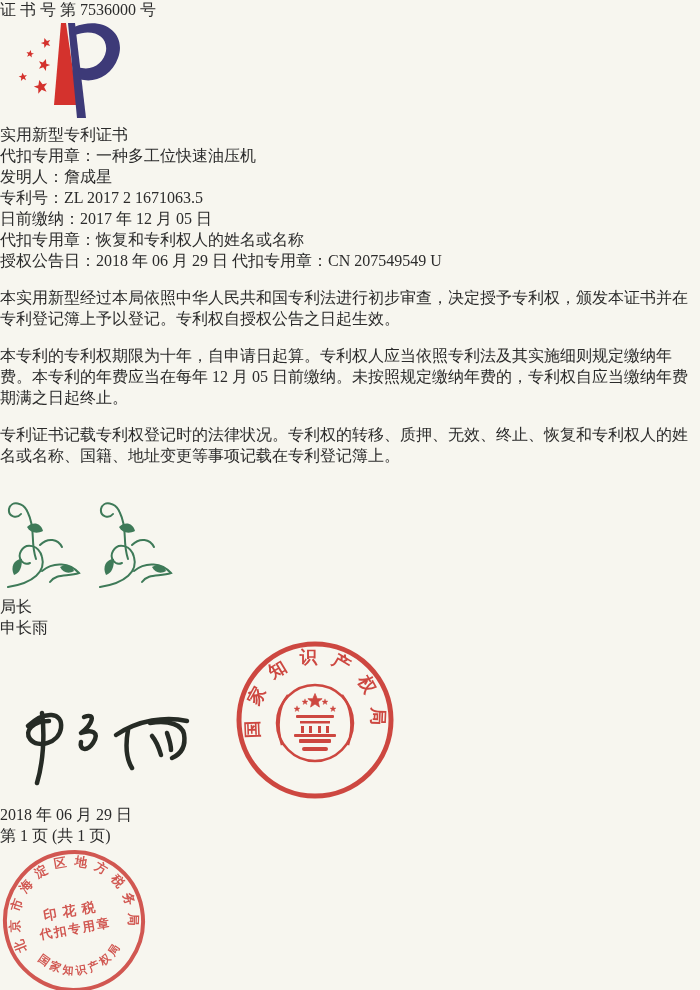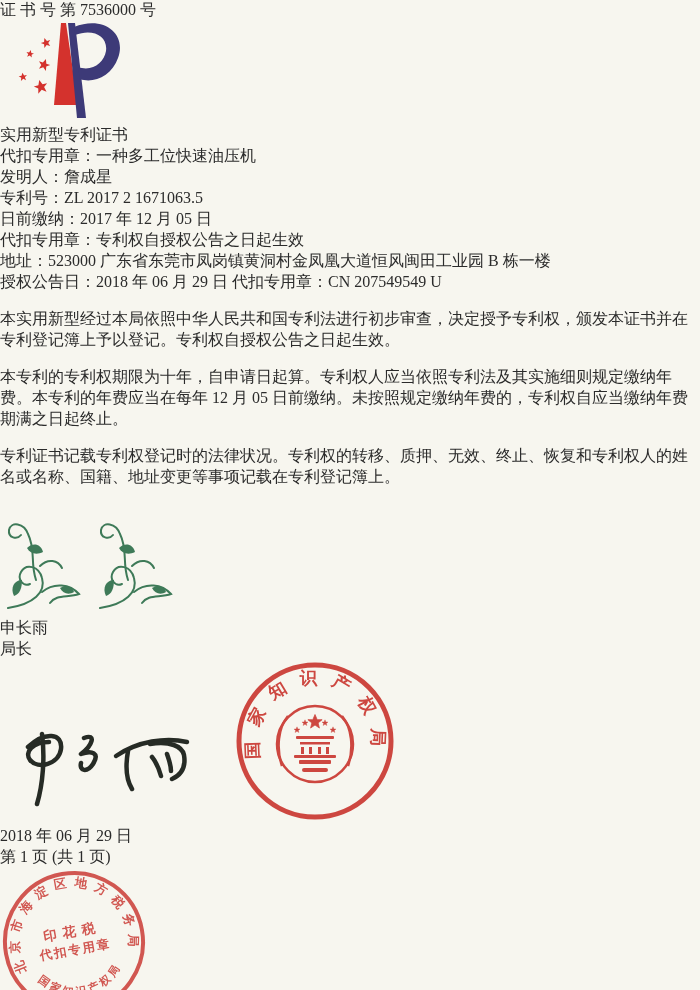--- a/index.html
+++ b/index.html
@@ -122,24 +122,21 @@
   <div class="frow" style="top:282px">
     <span class="flabel">发明人</span><span class="fcolon">：</span><span class="fvalue">詹成星</span>
   </div>
   <div class="frow" style="top:324px">
     <span class="flabel">专利号</span><span class="fcolon">：</span><span class="fvalue">ZL 2017 2 1671063.5</span>
   </div>
   <div class="frow" style="top:364px">
     <span class="flabel">日前缴纳</span><span class="fcolon">：</span><span class="fvalue">2017 年 12 月 05 日</span>
   </div>
   <div class="frow" style="top:405px">
-    <span class="flabel">代扣专用章</span><span class="fcolon">：</span><span class="fvalue">专利权自授权公告之日起生效</span>
-  </div>
-  <div class="frow" style="top:447px">
-    <span class="flabel">地址</span><span class="fcolon">：</span><span class="fvalue">523000 广东省东莞市凤岗镇黄洞村金凤凰大道恒风闽田工业园 B 栋一楼</span>
+    <span class="flabel">代扣专用章</span><span class="fcolon">：</span><span class="fvalue">恢复和专利权人的姓名或名称</span>
   </div>
 
   <div class="frow" style="top:490px">
     <span class="flabel">授权公告日</span><span class="fcolon">：</span><span class="fvalue">2018 年 06 月 29 日</span>
     <span class="grant-no">
       <span class="flabel">代扣专用章</span><span class="fcolon">：</span><span class="fvalue">CN 207549549 U</span>
     </span>
   </div>
 
   <div class="body-text">
@@ -174,22 +171,22 @@
         <path d="M27,44 C33,38 41,40 43,48 C37,51 30,50 27,44 Z"></path>
         <path d="M14,92 C10,84 14,76 22,76 C22,84 20,90 14,92 Z"></path>
         <path d="M60,84 C66,80 72,82 74,88 C69,91 63,90 60,84 Z"></path>
       </g>
     </svg>
   </div>
 
   <div class="barcode"></div>
 
   <div class="signer">
+    <div class="line">局长</div>
     <div class="line">申长雨</div>
-    <div class="line">局长</div>
   </div>
 
   
   <svg class="signature" width="230" height="120" viewBox="0 0 230 120">
     <g stroke="#262b25" stroke-width="4.5" fill="none" stroke-linecap="round" stroke-linejoin="round">
       <path d="M28,45 C45,29 63,31 61,47 C59,62 38,68 30,58 C24,50 33,40 49,40"></path>
       <path d="M42,32 C45,55 43,82 37,102"></path>
       <path d="M84,36 C97,31 92,44 81,52 C92,48 100,51 93,62 C87,71 79,69 81,61"></path>
       <path d="M116,54 C138,39 166,35 187,40"></path>
       <path d="M128,49 C125,66 127,79 132,87"></path>

